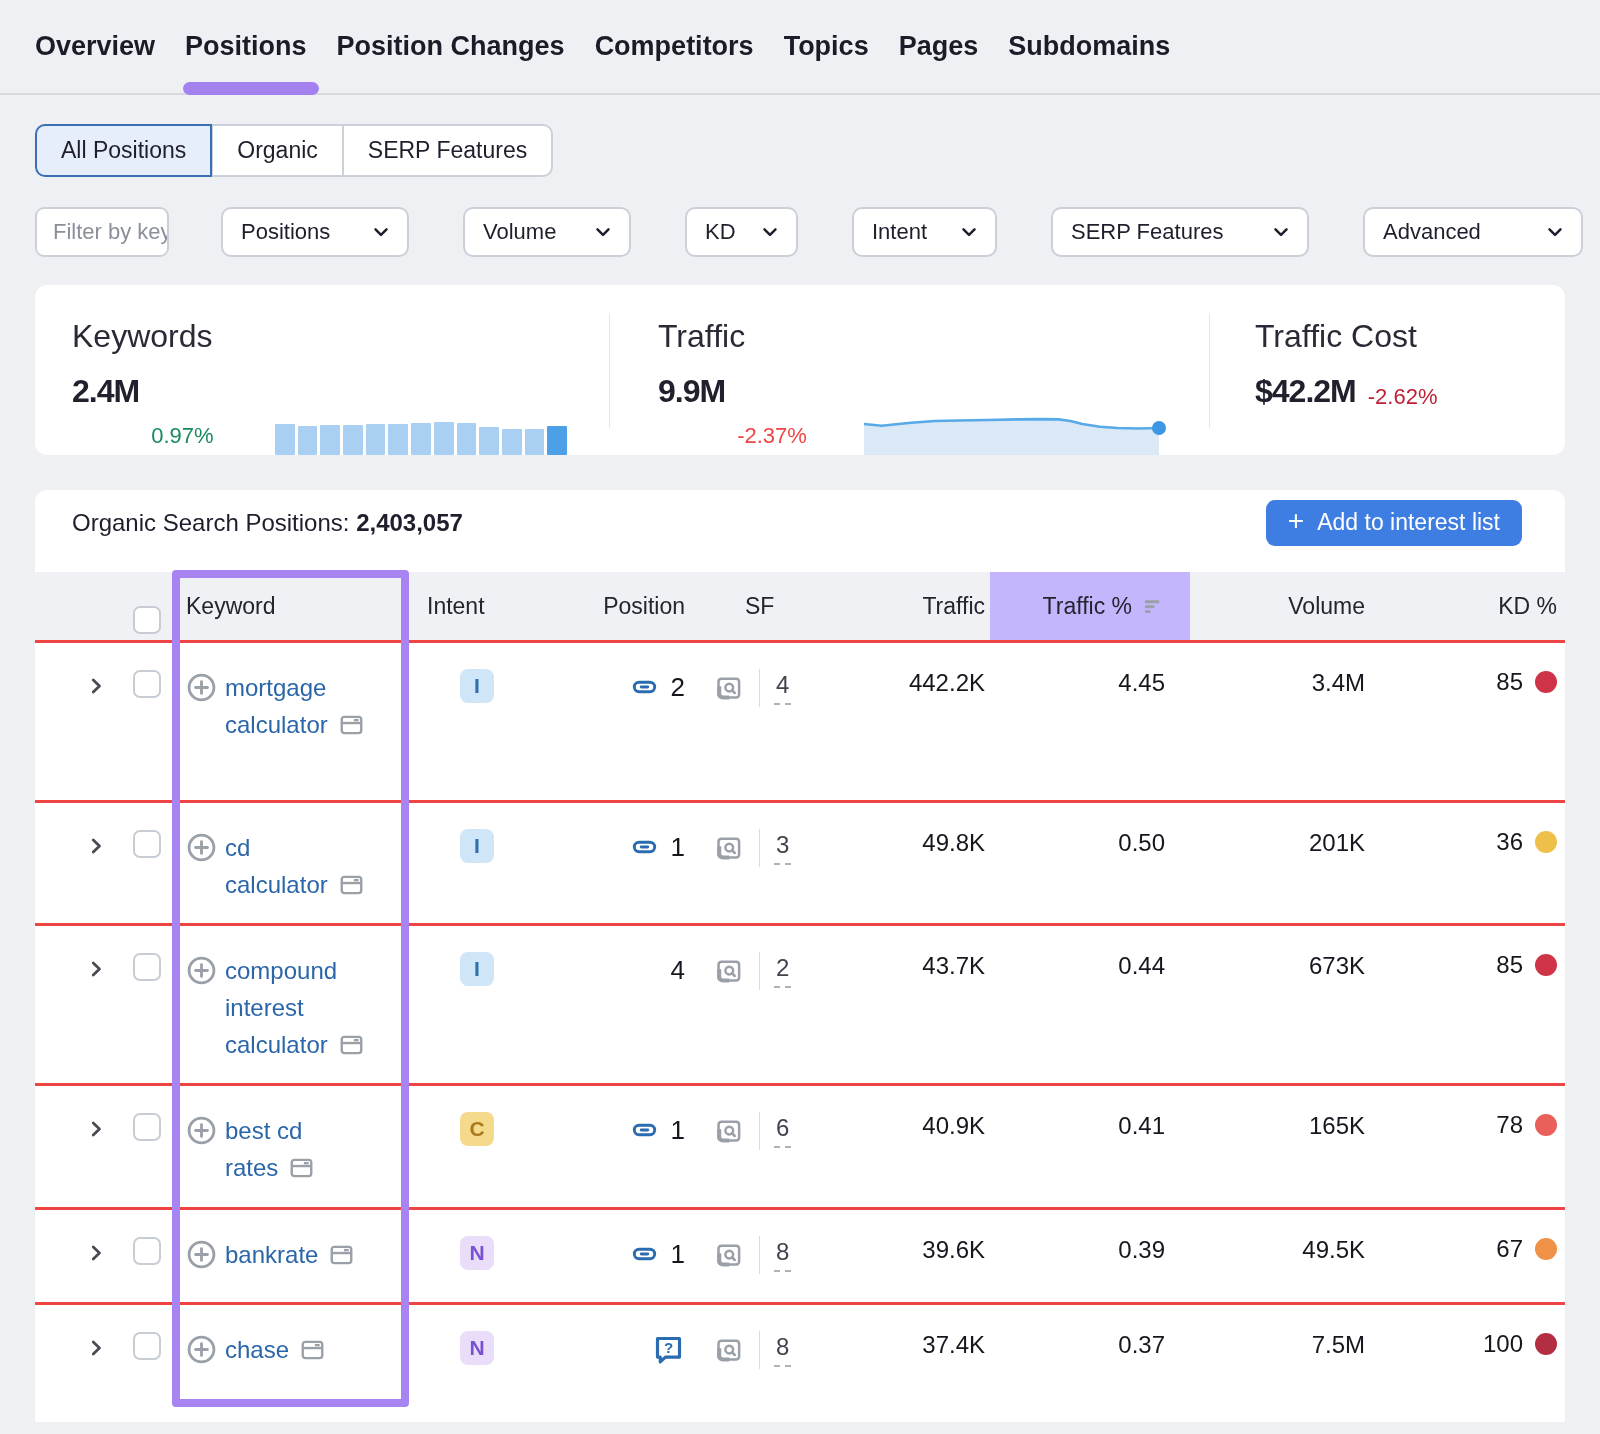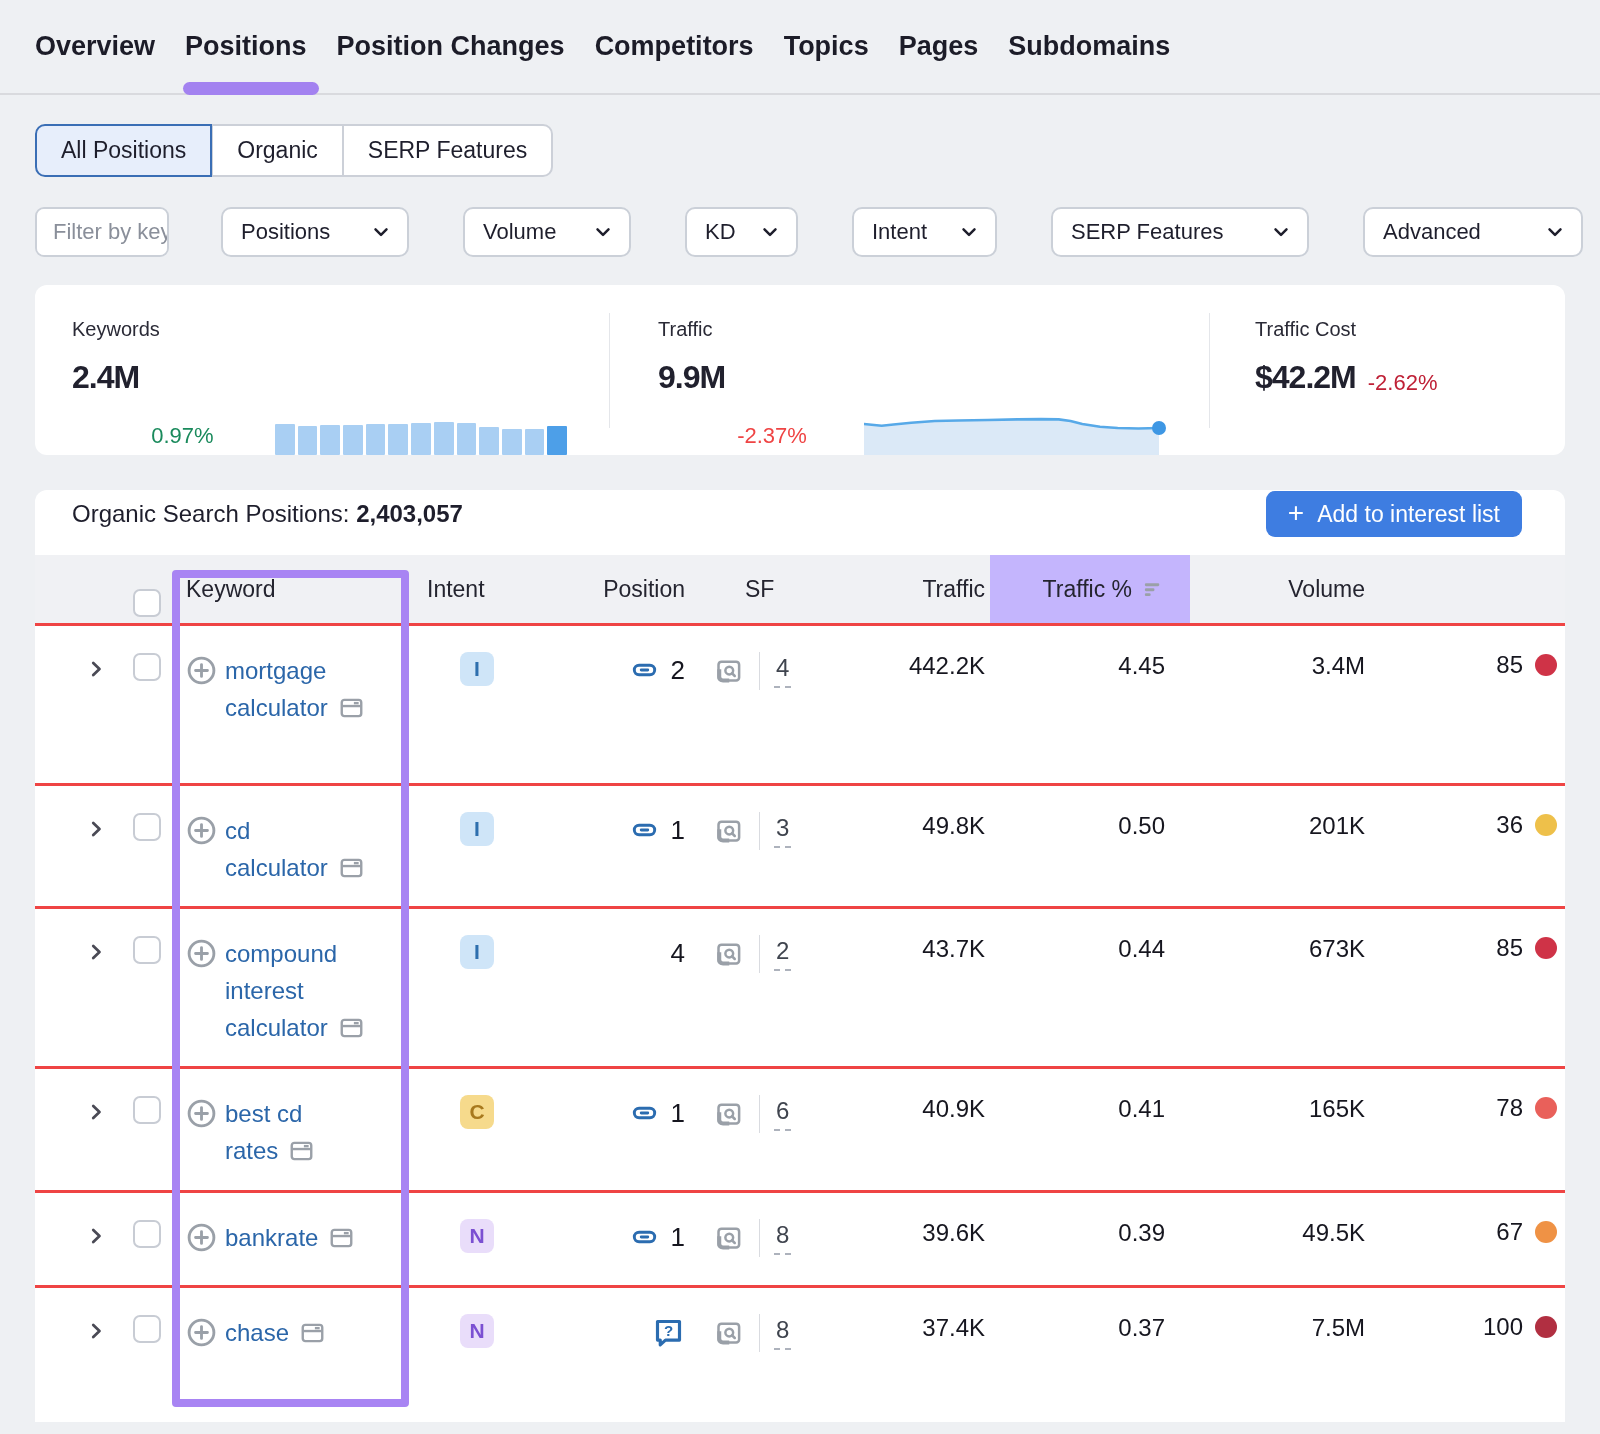--- a/index.html
+++ b/index.html
@@ -33,40 +33,40 @@
     display:flex; align-items:center; justify-content:center; cursor:pointer; }
   .drop { height:50px; background:#fff; border:2px solid #cbd0d8; border-radius:10px;
     display:flex; align-items:center; justify-content:space-between; padding:0 15px 0 18px;
     font-size:22px; margin-right:17px; cursor:pointer; flex:none; }
   .drop svg { flex:none; }
 
   
   .stats-card { margin:28px 35px 0 35px; height:170px; background:#fff; border-radius:12px;
     display:flex; align-items:stretch; }
   .stat { padding-top:33px; }
-  .stat-label { font-size:20px; color:#2a2a36; margin-bottom:14px; }
+  .stat-label { font-size:32px; color:#2a2a36; margin-bottom:14px; }
   .stat-valrow { display:flex; align-items:flex-end; }
   .stat-value { font-size:32px; font-weight:700; color:#21212e; letter-spacing:-1px; line-height:44px; }
   .stat-change { font-size:22px; margin:0 0 3px 12px; }
   .vdiv { width:1px; background:#e4e6ea; height:115px; align-self:center; }
   .s-keywords { width:574px; padding-left:37px; }
   .s-traffic  { width:599px; padding-left:48px; }
   .s-cost     { width:355px; padding-left:45px; }
   .bars { width:292px; height:42px; display:flex; align-items:flex-end; gap:3px;
     margin:0 42px 0 auto; align-self:flex-end; }
   .bar { flex:1; border-radius:1px; }
   .areawrap { position:relative; width:295px; height:46px; margin:0 50px 0 auto; align-self:flex-end; }
   .areawrap svg { position:absolute; inset:0; width:100%; height:100%; }
   .area-dot { position:absolute; right:-7px; width:14px; height:14px; border-radius:50%;
     transform:translateY(-50%); }
 
   
   .table-card { margin:35px 35px 0 35px; background:#fff; border-radius:12px 12px 0 0;
     min-height:932px; position:relative; }
-  .title-row { height:65px; display:flex; align-items:center; justify-content:space-between;
+  .title-row { height:82px; display:flex; align-items:center; justify-content:space-between;
     padding:0 43px 17px 37px; }
   .title { font-size:24px; color:#1e1e2c; }
   .title b { font-weight:700; }
   .add-btn { height:46px; background:#3e7de1; color:#fff; border:none; border-radius:9px;
     display:flex; align-items:center; gap:13px; padding:0 22px; font-size:23px;
     font-family:inherit; cursor:pointer; }
   .add-btn .plus { font-size:28px; font-weight:400; line-height:1; margin-top:-3px; }
 
   .cols { display:grid; grid-template-columns:88px 49px 225px 123px 170px 110px 190px 200px 185px 190px; }
   .thead { background:#f0f1f4; height:68px; font-size:23px; color:#24242f; }
@@ -305,20 +305,21 @@
     <div class="th-right th-pos">Position</div>
     <div class="th-sf">SF</div>
     <div class="th-right th-traffic">Traffic</div>
     <div class="th-right th-tpct">
       <span>Traffic %</span>
       <svg class="icon-gray" width="23" height="23">
           <use href="#i-sort-desc"></use>
         </svg>
     </div>
     <div class="th-right th-vol">Volume</div>
+    <div class="th-right th-kd">KD %</div>
   </div>
 
   <div class="cols trow r1">
     <div class="c-chev">
         <svg width="22" height="22" style="color:#4a4a55">
           <use href="#i-chevright"></use>
         </svg>
       </div>
     <div class="c-check">
         <span class="checkbox"></span>

